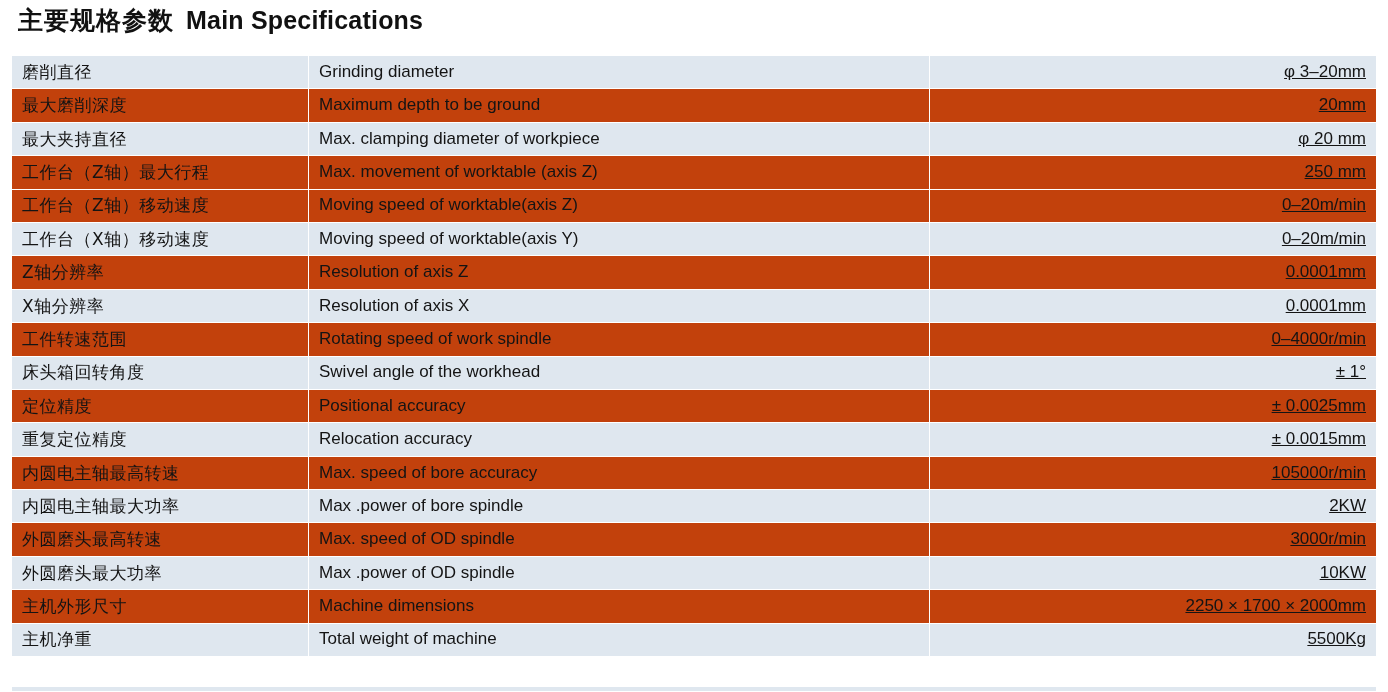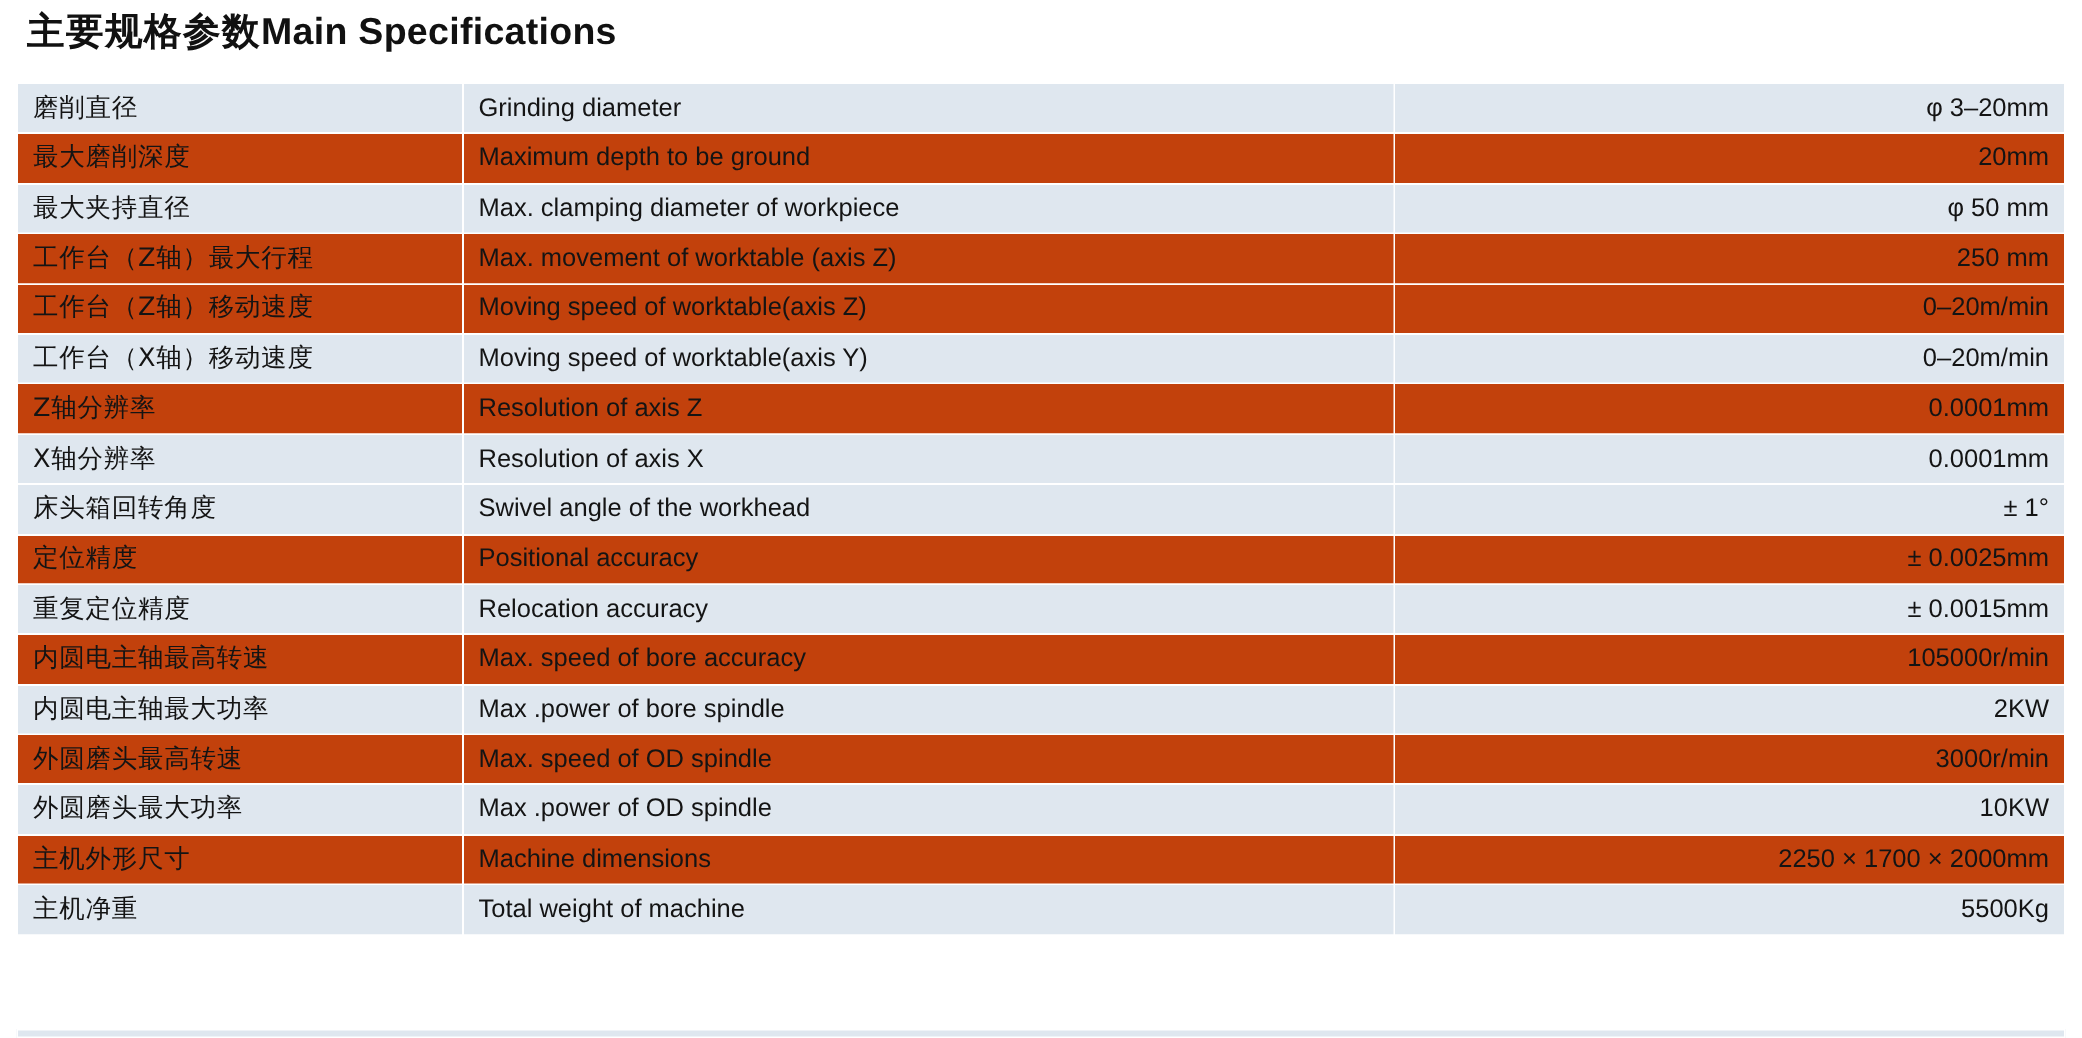--- a/index.html
+++ b/index.html
@@ -31,20 +31,21 @@
     color: #111111;
   }
   .title .cn {
     font-family: "DejaVu Sans", "Liberation Sans", sans-serif;
     font-weight: bold;
     letter-spacing: 1px;
   }
   .title .en {
     font-family: "Liberation Sans", sans-serif;
     font-weight: bold;
+    margin-left: 12px;
     letter-spacing: 0.2px;
   }
   table.spec {
     position: absolute;
     left: 11px;
     top: 55px;
     width: 1366px;
     border-collapse: collapse;
     table-layout: fixed;
   }
@@ -78,20 +79,21 @@
     width: 600px;
     padding-left: 12px;
     font-size: 17.5px;
     color: #141414;
   }
   td.c-val {
     text-align: right;
     padding-right: 14px;
     font-size: 17.5px;
     color: #141414;
+    text-decoration: underline;
   }
   .footer-strip {
     position: absolute;
     left: 11px;
     top: 686px;
     width: 1366px;
     height: 6px;
     background: #dfe7ef;
     border: 1px solid #ffffff;
     box-sizing: border-box;
@@ -114,21 +116,21 @@
         <td class="c-val">φ 3–20mm</td>
       </tr>
       <tr class="even">
         <td class="c-cn">最大磨削深度</td>
         <td class="c-en">Maximum depth to be ground</td>
         <td class="c-val">20mm</td>
       </tr>
       <tr class="odd">
         <td class="c-cn">最大夹持直径</td>
         <td class="c-en">Max. clamping diameter of workpiece</td>
-        <td class="c-val">φ 50 mm</td>
+        <td class="c-val">φ 20 mm</td>
       </tr>
       <tr class="even">
         <td class="c-cn">工作台（Z轴）最大行程</td>
         <td class="c-en">Max. movement of  worktable (axis Z)</td>
         <td class="c-val">250 mm</td>
       </tr>
       <tr class="even">
         <td class="c-cn">工作台（Z轴）移动速度</td>
         <td class="c-en">Moving speed of worktable(axis Z)</td>
         <td class="c-val">0–20m/min</td>
@@ -141,20 +143,25 @@
       <tr class="even">
         <td class="c-cn">Z轴分辨率</td>
         <td class="c-en">Resolution of axis Z</td>
         <td class="c-val">0.0001mm</td>
       </tr>
       <tr class="odd">
         <td class="c-cn">X轴分辨率</td>
         <td class="c-en">Resolution of axis X</td>
         <td class="c-val">0.0001mm</td>
       </tr>
+      <tr class="even">
+        <td class="c-cn">工件转速范围</td>
+        <td class="c-en">Rotating speed of work spindle</td>
+        <td class="c-val">0–4000r/min</td>
+      </tr>
       <tr class="odd">
         <td class="c-cn">床头箱回转角度</td>
         <td class="c-en">Swivel angle of the workhead</td>
         <td class="c-val">± 1°</td>
       </tr>
       <tr class="even">
         <td class="c-cn">定位精度</td>
         <td class="c-en">Positional accuracy</td>
         <td class="c-val">± 0.0025mm</td>
       </tr>

